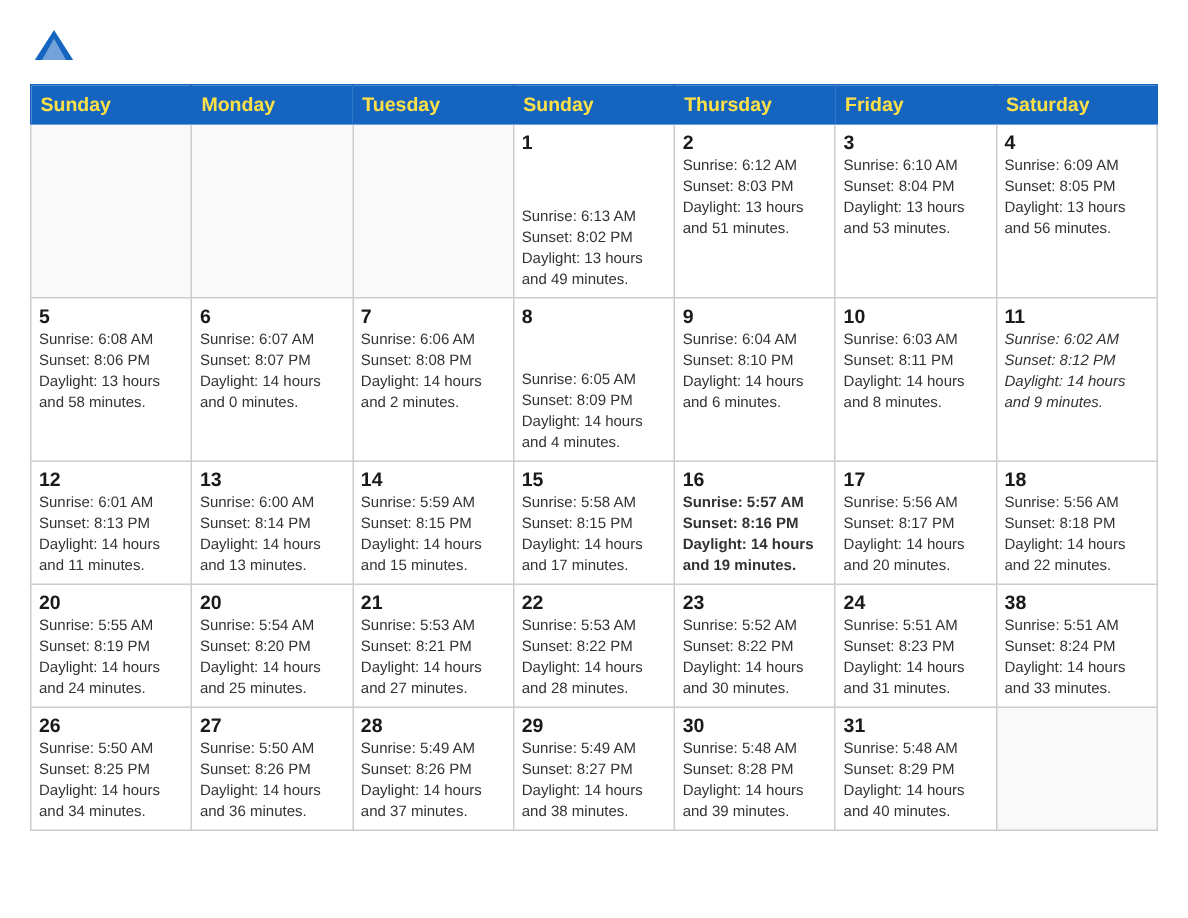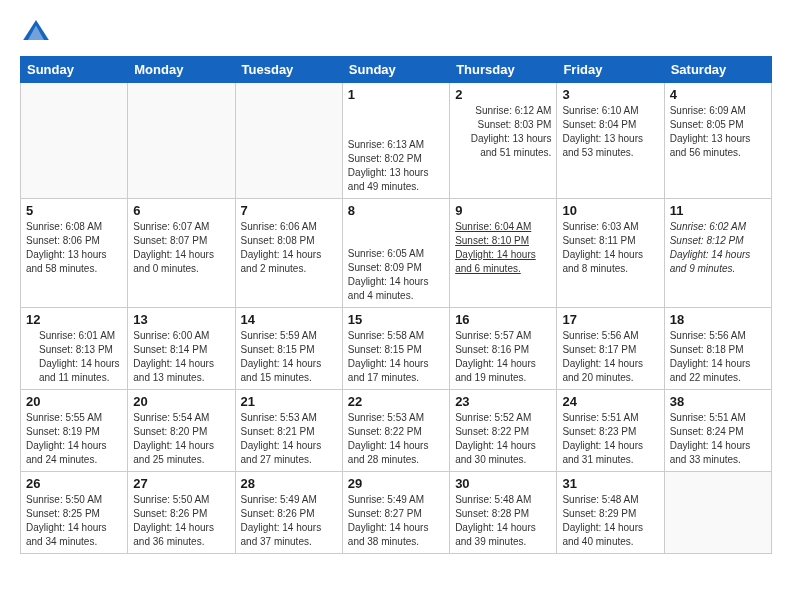--- a/index.html
+++ b/index.html
@@ -52,21 +52,21 @@
       font-size: 15px;
       color: #333;
     }
     .calendar {
       width: 100%;
       border-collapse: collapse;
       border: 1px solid #ccc;
     }
     .calendar th {
       background: #1565c0;
-      color: #ffffff;
+      color: #fde047;
       font-size: 13px;
       font-weight: bold;
       padding: 5px 6px;
       border: 1px solid #1565c0;
       text-align: left;
     }
     .calendar td {
       border: 1px solid #ccc;
       vertical-align: top;
       padding: 4px 5px;
@@ -131,21 +131,21 @@
         <td class="empty"></td>
         <td>
           <span class="day-num">1</span>
           <div class="day-info" style="white-space: pre-line; margin-top: 36px;">Sunrise: 6:13 AM
 Sunset: 8:02 PM
 Daylight: 13 hours
 and 49 minutes.</div>
         </td>
         <td>
           <span class="day-num">2</span>
-          <div class="day-info" style="white-space: pre-line; text-align: right;">Sunrise: 6:12 AM
+          <div class="day-info" style="white-space: pre-line;">Sunrise: 6:12 AM
 Sunset: 8:03 PM
 Daylight: 13 hours
 and 51 minutes.</div>
         </td>
         <td>
           <span class="day-num">3</span>
           <div class="day-info" style="white-space: pre-line;">Sunrise: 6:10 AM
 Sunset: 8:04 PM
 Daylight: 13 hours
 and 53 minutes.</div>
@@ -182,21 +182,21 @@
         </td>
         <td>
           <span class="day-num">8</span>
           <div class="day-info" style="white-space: pre-line; margin-top: 29px;">Sunrise: 6:05 AM
 Sunset: 8:09 PM
 Daylight: 14 hours
 and 4 minutes.</div>
         </td>
         <td>
           <span class="day-num">9</span>
-          <div class="day-info" style="white-space: pre-line; text-decoration: underline;">Sunrise: 6:04 AM
+          <div class="day-info" style="white-space: pre-line;">Sunrise: 6:04 AM
 Sunset: 8:10 PM
 Daylight: 14 hours
 and 6 minutes.</div>
         </td>
         <td>
           <span class="day-num">10</span>
           <div class="day-info" style="white-space: pre-line;">Sunrise: 6:03 AM
 Sunset: 8:11 PM
 Daylight: 14 hours
 and 8 minutes.</div>
@@ -205,21 +205,21 @@
           <span class="day-num">11</span>
           <div class="day-info" style="white-space: pre-line; font-style: italic;">Sunrise: 6:02 AM
 Sunset: 8:12 PM
 Daylight: 14 hours
 and 9 minutes.</div>
         </td>
       </tr>
       <tr>
         <td>
           <span class="day-num">12</span>
-          <div class="day-info" style="white-space: pre-line; margin-left: 13px;">Sunrise: 6:01 AM
+          <div class="day-info" style="white-space: pre-line;">Sunrise: 6:01 AM
 Sunset: 8:13 PM
 Daylight: 14 hours
 and 11 minutes.</div>
         </td>
         <td>
           <span class="day-num">13</span>
           <div class="day-info" style="white-space: pre-line;">Sunrise: 6:00 AM
 Sunset: 8:14 PM
 Daylight: 14 hours
 and 13 minutes.</div>
@@ -233,21 +233,21 @@
         </td>
         <td>
           <span class="day-num">15</span>
           <div class="day-info" style="white-space: pre-line;">Sunrise: 5:58 AM
 Sunset: 8:15 PM
 Daylight: 14 hours
 and 17 minutes.</div>
         </td>
         <td>
           <span class="day-num">16</span>
-          <div class="day-info" style="white-space: pre-line;">Sunrise: 5:57 AM
+          <div class="day-info" style="white-space: pre-line; font-weight: bold;">Sunrise: 5:57 AM
 Sunset: 8:16 PM
 Daylight: 14 hours
 and 19 minutes.</div>
         </td>
         <td>
           <span class="day-num">17</span>
           <div class="day-info" style="white-space: pre-line;">Sunrise: 5:56 AM
 Sunset: 8:17 PM
 Daylight: 14 hours
 and 20 minutes.</div>

